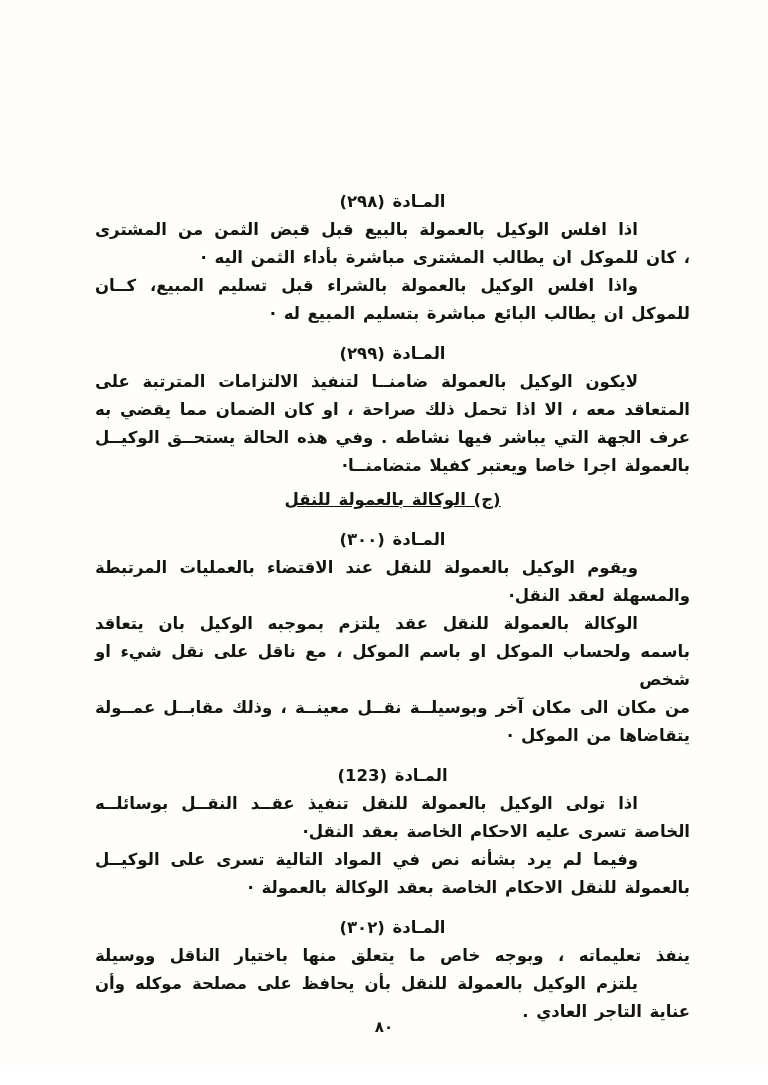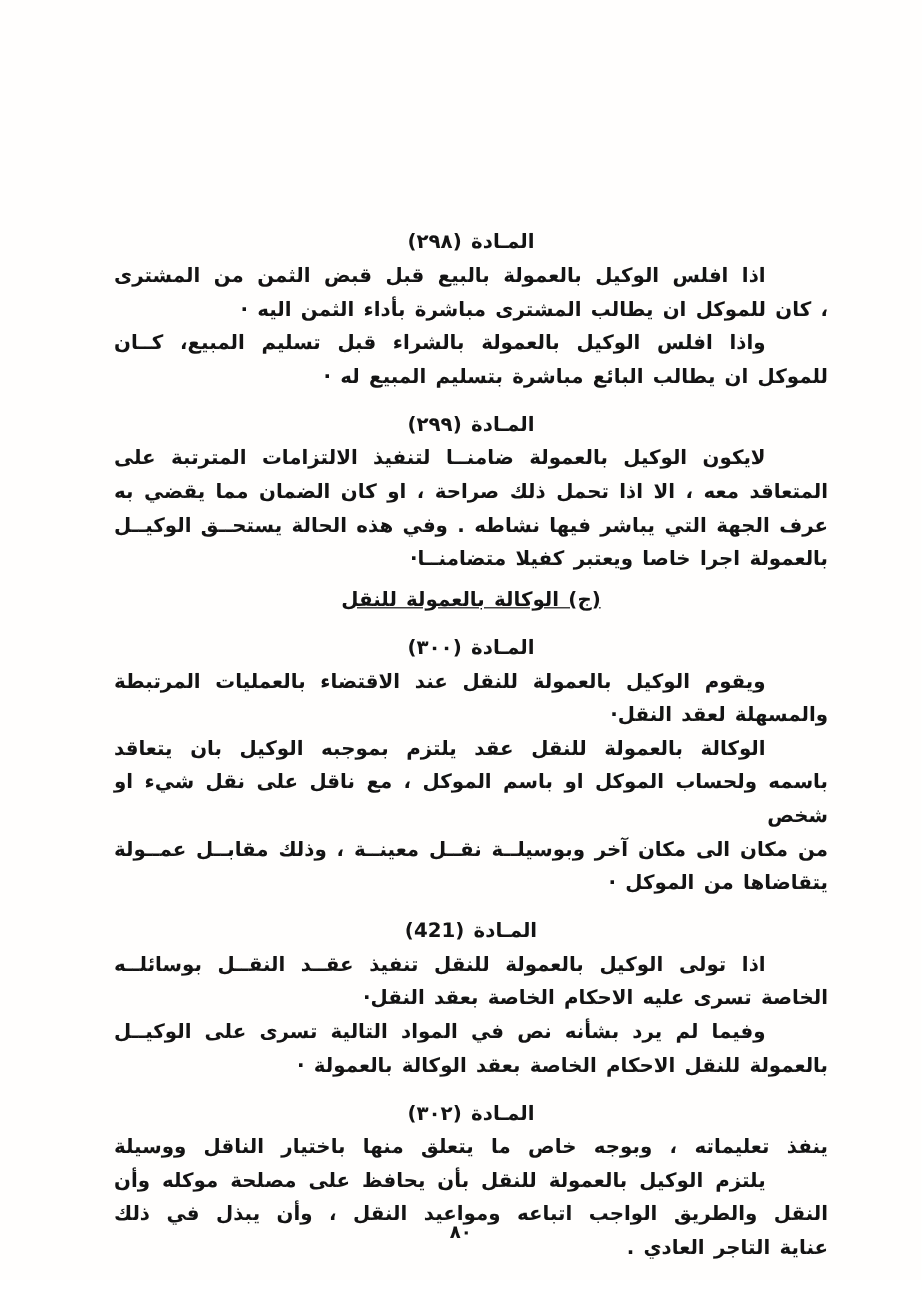--- a/index.html
+++ b/index.html
@@ -92,31 +92,30 @@
       <div class="paragraph">
         <div class="line indent full">ويقوم الوكيل بالعمولة للنقل عند الاقتضاء بالعمليات المرتبطة</div>
         <div class="line last">والمسهلة لعقد النقل·</div>
       </div>
       <div class="paragraph">
         <div class="line indent full">الوكالة بالعمولة للنقل عقد يلتزم بموجبه الوكيل بان يتعاقد</div>
         <div class="line full">باسمه ولحساب الموكل او باسم الموكل ، مع ناقل على نقل شيء او شخص</div>
         <div class="line full">من مكان الى مكان آخر وبوسيلــة نقــل معينــة ، وذلك مقابــل عمــولة</div>
         <div class="line last">يتقاضاها من الموكل ·</div>
       </div>
-      <div class="article-heading">المـادة (421)</div>
+      <div class="article-heading">المـادة (123)</div>
       <div class="paragraph">
         <div class="line indent full">اذا تولى الوكيل بالعمولة للنقل تنفيذ عقــد النقــل بوسائلــه</div>
         <div class="line last">الخاصة تسرى عليه الاحكام الخاصة بعقد النقل·</div>
       </div>
       <div class="paragraph">
         <div class="line indent full">وفيما لم يرد بشأنه نص في المواد التالية تسرى على الوكيــل</div>
         <div class="line last">بالعمولة للنقل الاحكام الخاصة بعقد الوكالة بالعمولة ·</div>
       </div>
       <div class="article-heading">المـادة (٣٠٢)</div>
       <div class="paragraph">
         <div class="line full">ينفذ تعليماته ، وبوجه خاص ما يتعلق منها باختيار الناقل ووسيلة</div>
         <div class="line indent full">يلتزم الوكيل بالعمولة للنقل بأن يحافظ على مصلحة موكله وأن</div>
-        <div class="line full">النقل والطريق الواجب اتباعه ومواعيد النقل ، وأن يبذل في ذلك</div>
         <div class="line last">عناية التاجر العادي .</div>
       </div>
     </div>
   <div class="page-number">٨٠</div>
 </div>
 
 </body></html>

